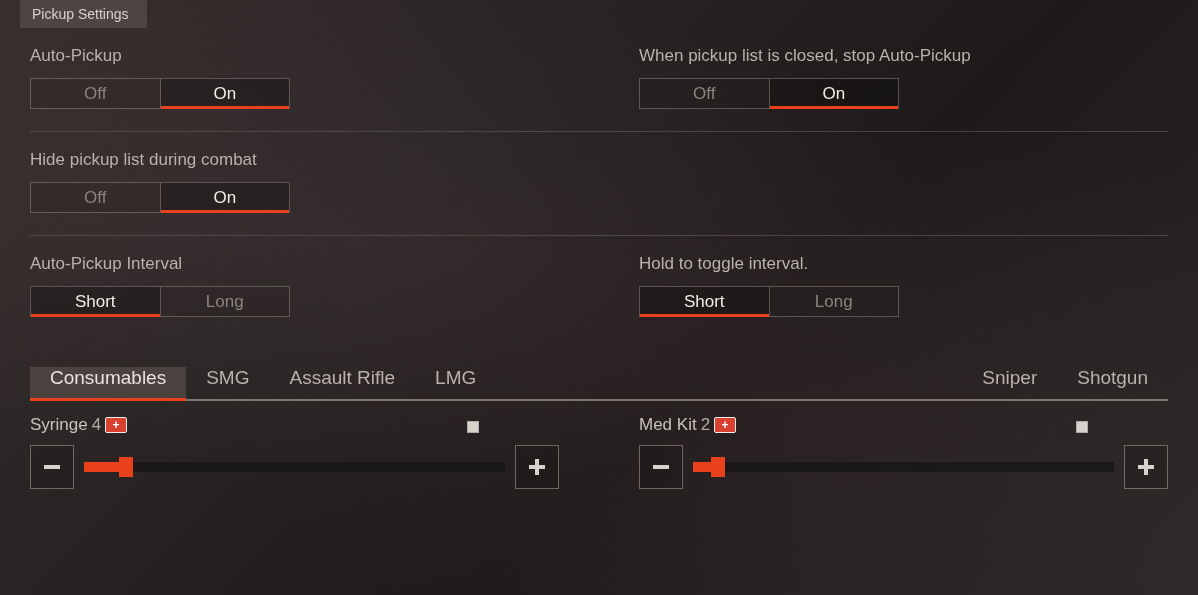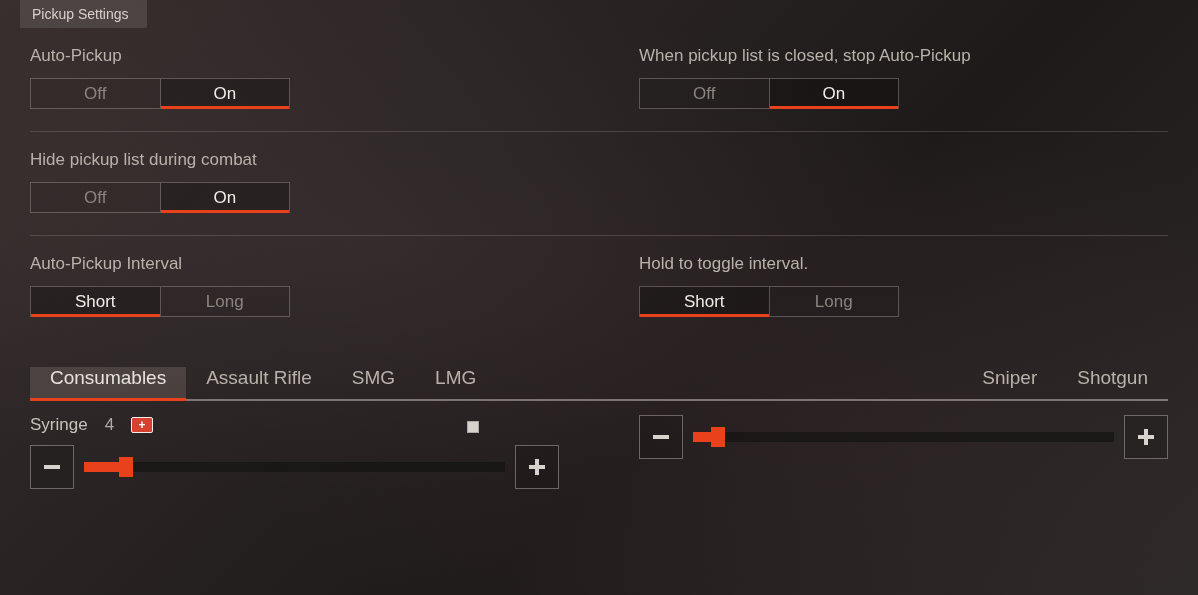--- a/index.html
+++ b/index.html
@@ -105,21 +105,21 @@
     .items-row {
       display: flex;
       padding-top: 14px;
     }
     .item-col { flex: 1; }
     .item-col.left { padding-right: 40px; }
     .item-col.right { padding-left: 40px; }
     .item-header {
       display: flex;
       align-items: center;
-      gap: 17px;
+      gap: 4px;
       margin-bottom: 10px;
       position: relative;
     }
     .item-name { font-size: 17px; color: #c8c2bc; }
     .item-count { font-size: 17px; color: #b0aaa4; }
     .item-icon {
       width: 22px; height: 16px;
       background: #d84030;
       border: 1px solid #eee;
       border-radius: 2px;
@@ -227,22 +227,22 @@
       <span class="setting-label">Hold to toggle interval.</span>
       <div class="toggle-group">
         <div class="toggle-btn active">Short</div>
         <div class="toggle-btn">Long</div>
       </div>
     </div>
   </div>
 
   <div class="tabs-row">
     <div class="tab active">Consumables</div>
+    <div class="tab">SMG</div>
     <div class="tab">Assault Rifle</div>
-    <div class="tab">SMG</div>
     <div class="tab">LMG</div>
     <div class="tabs-spacer"></div>
     <div class="tab">Sniper</div>
     <div class="tab">Shotgun</div>
   </div>
 
   <div class="items-row">
     <div class="item-col left">
       <div class="item-header">
         <span class="item-name">Syringe</span>
@@ -262,20 +262,26 @@
         </div>
         <div class="step-btn">
           <svg viewBox="0 0 20 20">
               <rect x="2" y="8" width="16" height="4" fill="#d8d2cc"></rect>
               <rect x="8" y="2" width="4" height="16" fill="#d8d2cc"></rect>
             </svg>
         </div>
       </div>
     </div>
     <div class="item-col right">
+      <div class="item-header">
+        <span class="item-name">Med Kit</span>
+        <span class="item-count">2</span>
+        <span class="item-icon"></span>
+        <span class="item-check"></span>
+      </div>
       <div class="slider-row">
         <div class="step-btn">
           <svg viewBox="0 0 20 20">
               <rect x="2" y="8" width="16" height="4" fill="#d8d2cc"></rect>
             </svg>
         </div>
         <div class="slider-track">
           <div class="slider-fill" style="width: 6%;"></div>
           <div class="slider-thumb" style="left: 6%;"></div>
         </div>

